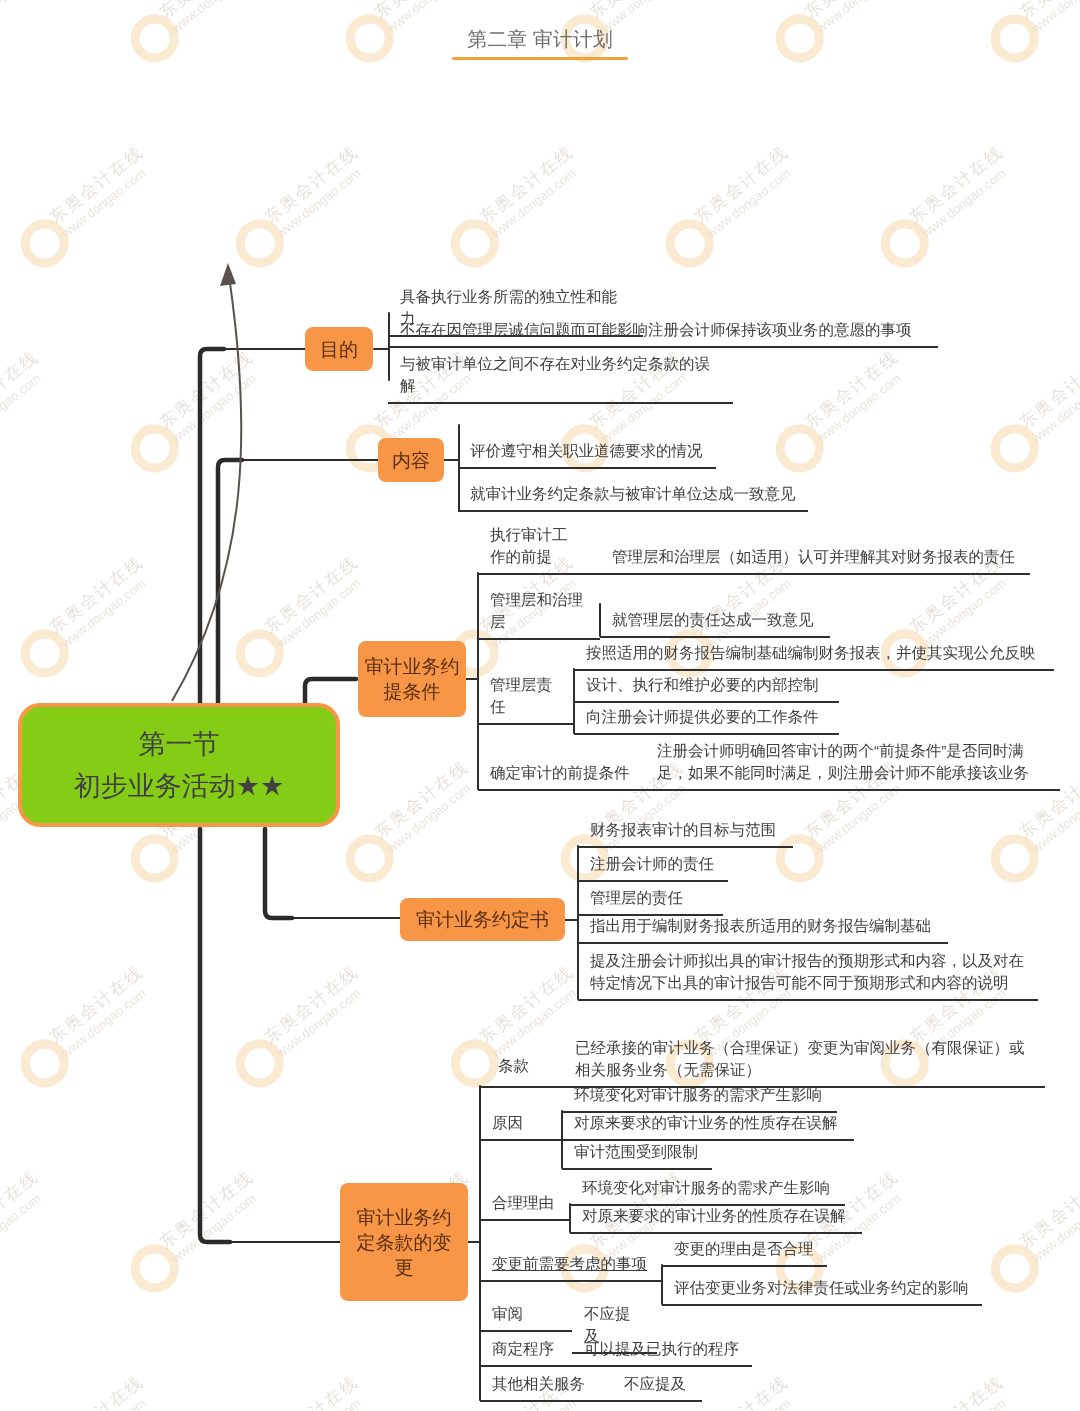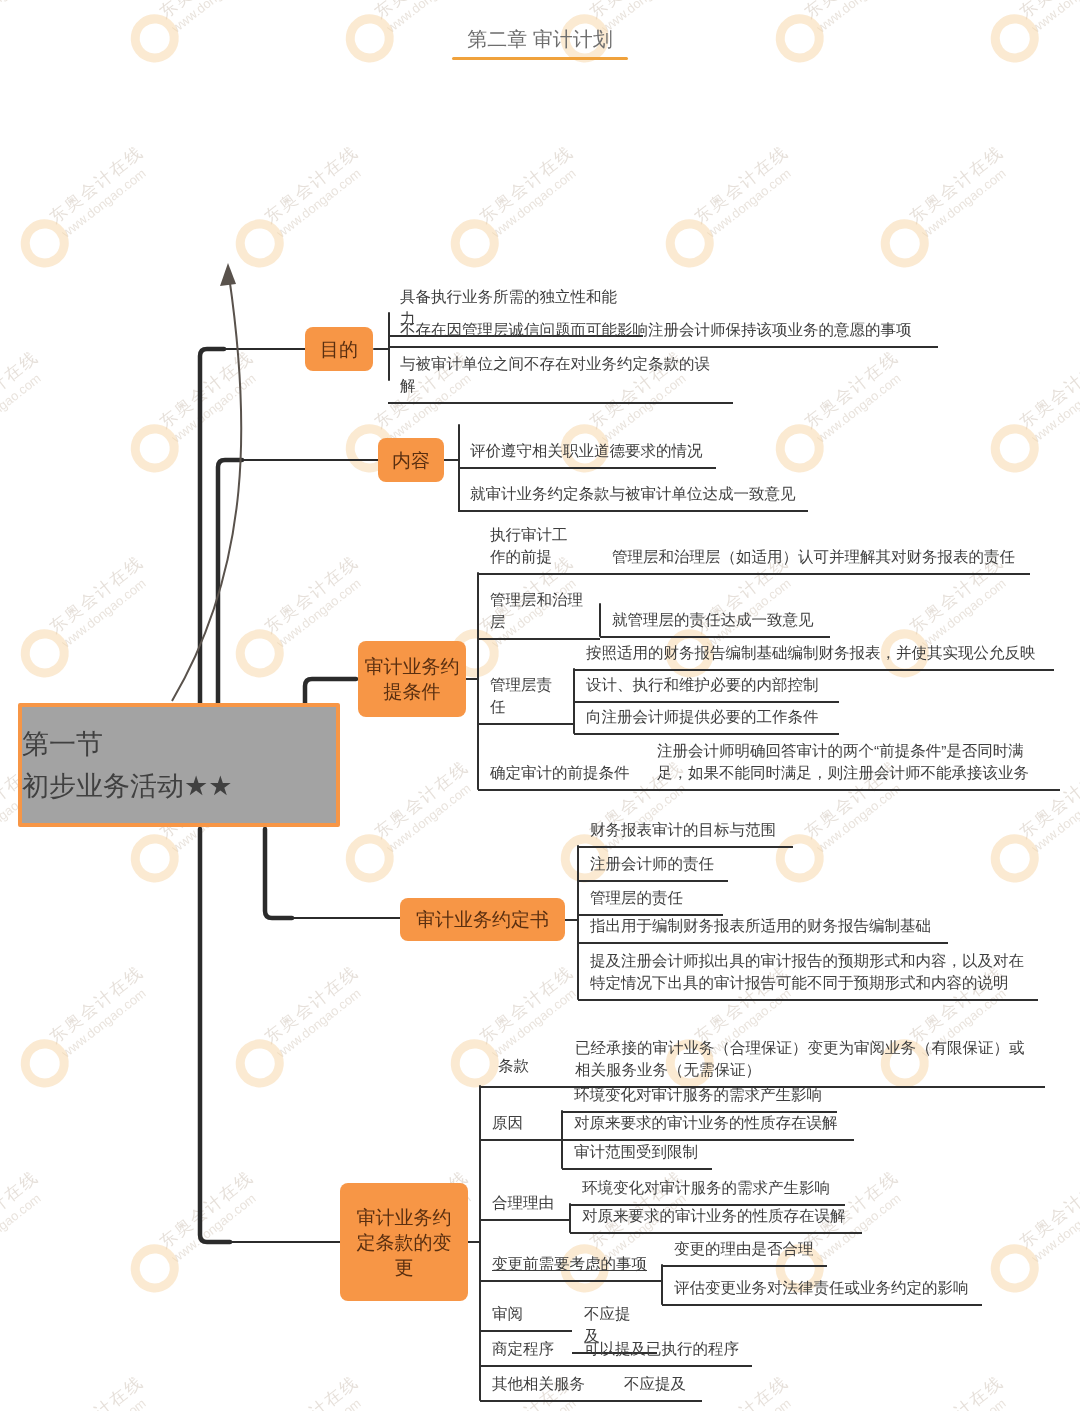--- a/index.html
+++ b/index.html
@@ -20,23 +20,23 @@
   
   .title { position:absolute; top:26px; left:0; width:100%; text-align:center;
            font-size:20px; color:#6e6e6e; z-index:2; }
   .title-rule { position:absolute; top:57px; left:452px; width:176px; height:3px;
                 background:#f0a23c; border-radius:2px; z-index:2; }
   .cloud { position:absolute; left:42px; top:78px; width:466px; height:190px; z-index:2; }
   .blob { position:absolute; background:#94b6dd; border-radius:50%; }
   .cloud-text { position:absolute; left:72px; top:48px; font-size:21.5px; line-height:32.5px;
                 color:#ffffff; z-index:3; white-space:nowrap; }
   .center-node { position:absolute; left:18px; top:703px; width:322px; height:124px;
-                 box-sizing:border-box; background:#a3a3a3; border:4px solid #f79646;
-                 border-radius:2px; z-index:2; display:flex; flex-direction:column;
-                 justify-content:center; color:#404040;
+                 box-sizing:border-box; background:#84cc16; border:4px solid #f79646;
+                 border-radius:22px; z-index:2; display:flex; flex-direction:column;
+                 align-items:center; justify-content:center; color:#404040;
                  font-size:27px; line-height:42px; }
   .obox { position:absolute; box-sizing:border-box; background:#f79646; color:#5a2f10;
           border-radius:8px; display:flex; align-items:center; justify-content:center;
           text-align:center; font-size:19px; line-height:25px; white-space:pre-line;
           z-index:2; }
   .leaf { position:absolute; box-sizing:border-box; font-size:15.5px; line-height:22px;
           color:#3e3e3e; border-bottom:2px solid #2f2f2f; padding:0 12px 5px 12px;
           white-space:pre-line; z-index:2; }
   .plain { position:absolute; font-size:15.5px; line-height:22px; color:#3e3e3e;
            white-space:nowrap; z-index:2; }

